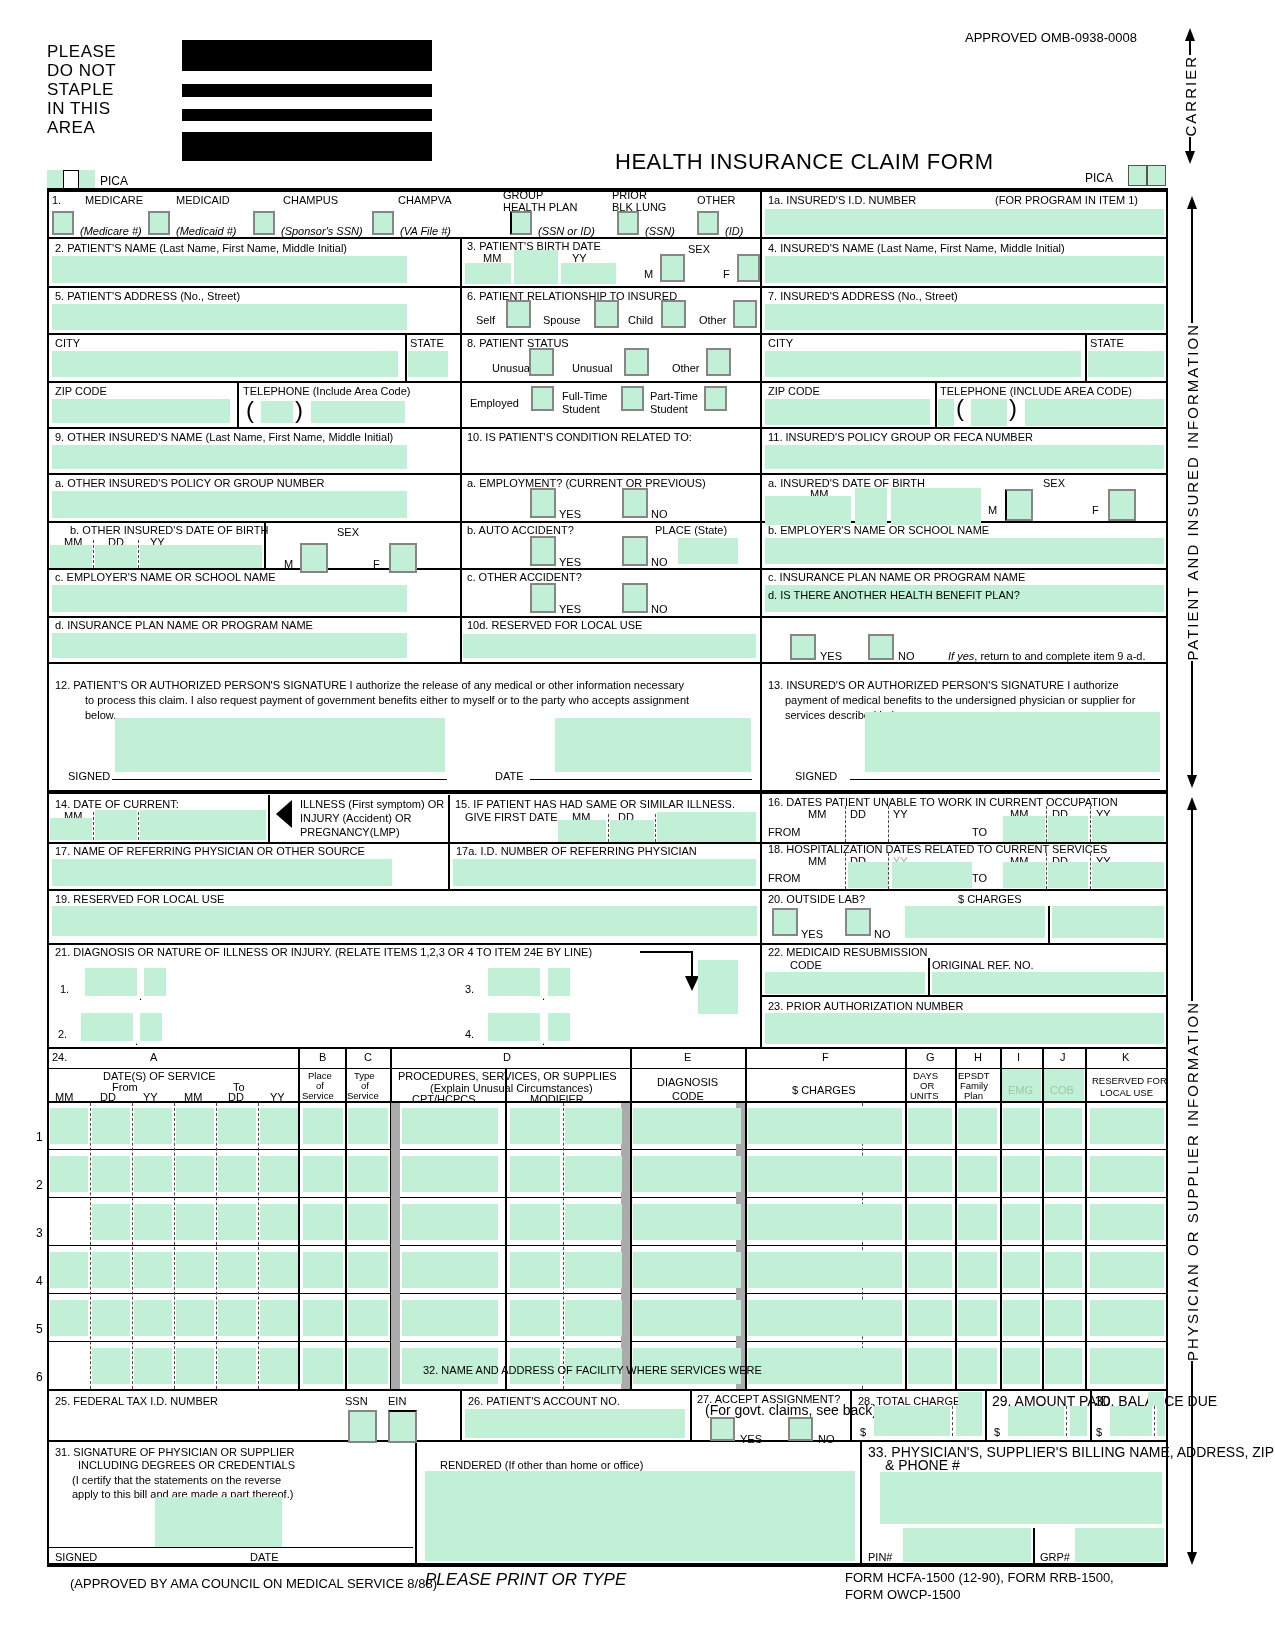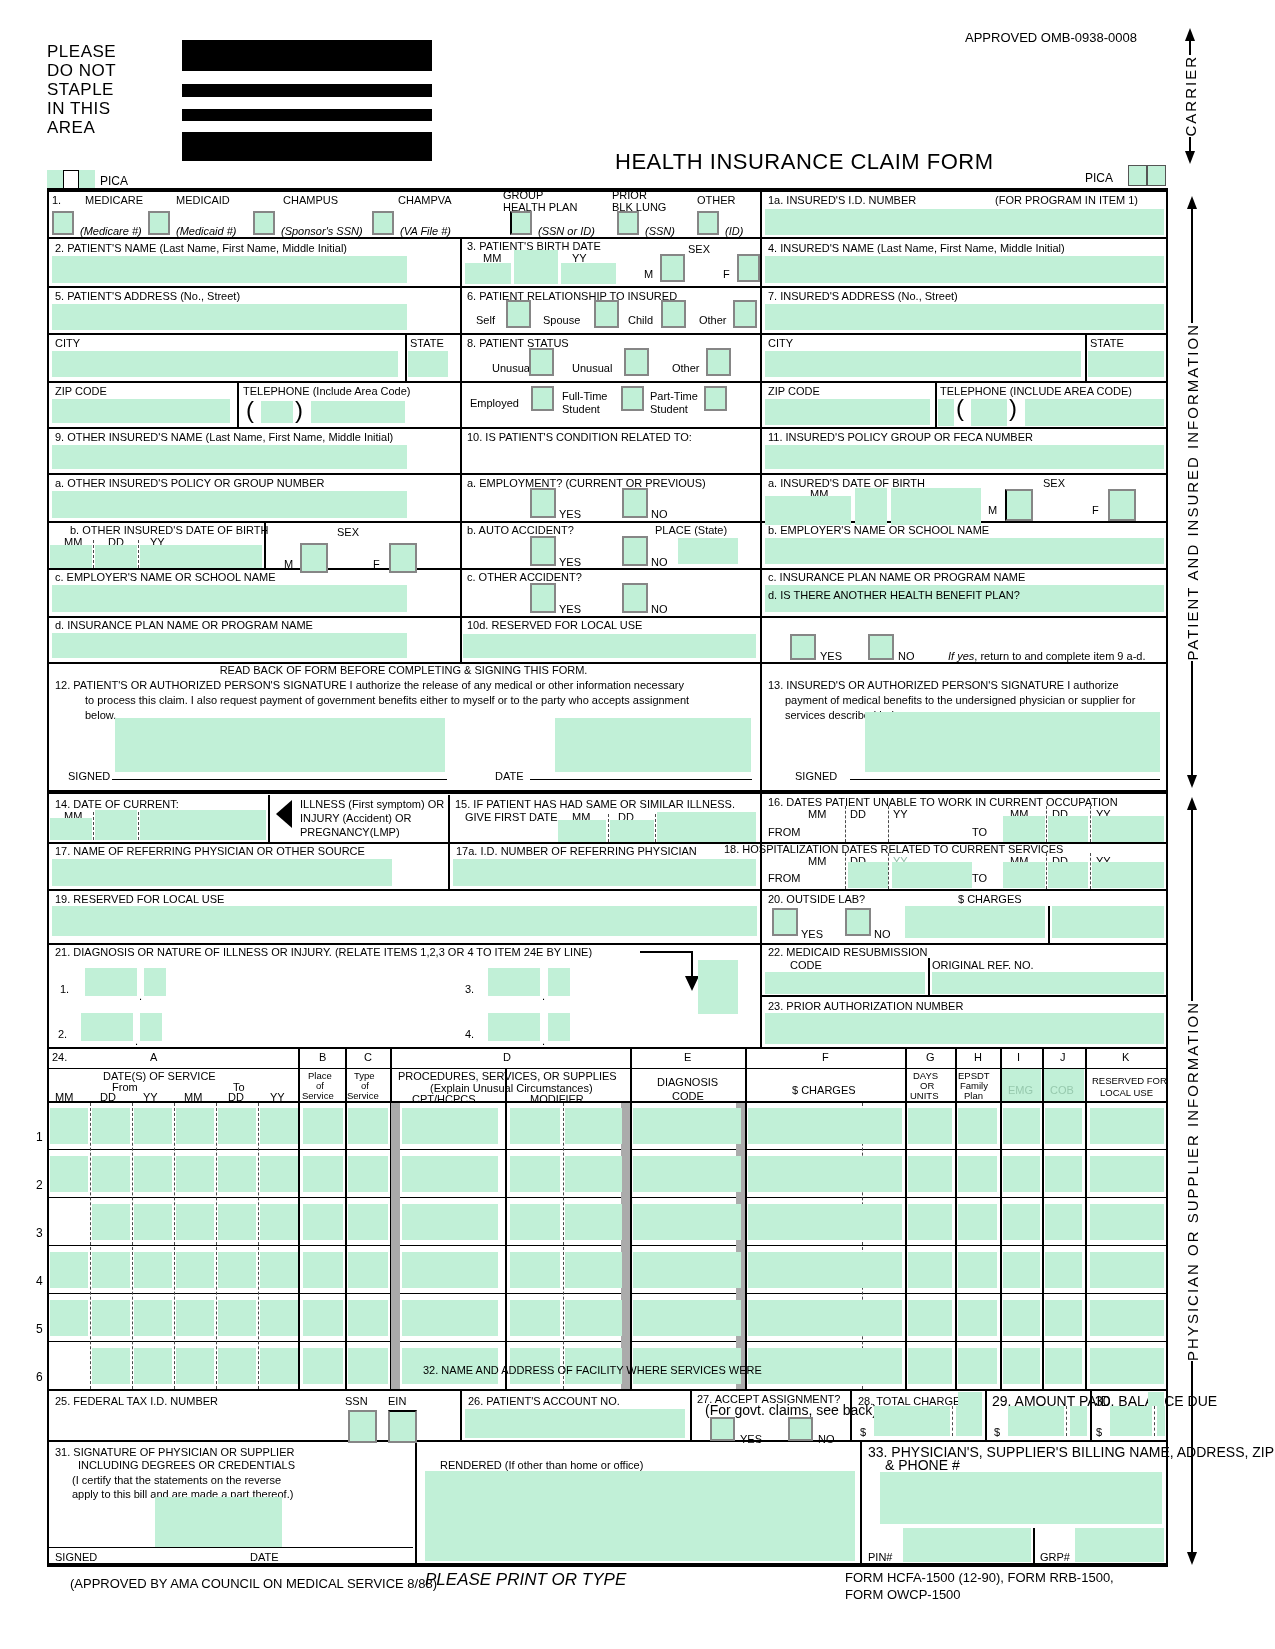--- a/index.html
+++ b/index.html
@@ -337,21 +337,20 @@
   <div class="l" style="left:467px;top:619px">10d. RESERVED FOR LOCAL USE</div>
   <div class="g" style="left:463px;top:634px;width:293px;height:24px"></div>
 
   <div class="l" style="left:768px;top:589px">d. IS THERE ANOTHER HEALTH BENEFIT PLAN?</div>
   <div class="cb" style="left:790px;top:634px;width:26px;height:26px"></div>
   <div class="l" style="left:820px;top:650px">YES</div>
   <div class="cb" style="left:868px;top:634px;width:26px;height:26px"></div>
   <div class="l" style="left:898px;top:650px">NO</div>
   <div class="l" style="left:948px;top:650px"><span class="it">If yes</span><span>, return to and complete item 9 a-d.</span></div>
 
-  <div class="l ctr" style="left:47px;top:664px;width:713px">READ BACK OF FORM BEFORE COMPLETING &amp; SIGNING THIS FORM.</div>
   <div class="l" style="left:55px;top:679px">12. PATIENT'S OR AUTHORIZED PERSON'S SIGNATURE  I authorize the release of any medical or other information necessary</div>
   <div class="l" style="left:85px;top:694px">to process this claim. I also request payment of government benefits either to myself or to the party who accepts assignment</div>
   <div class="l" style="left:85px;top:709px">below.</div>
   <div class="g" style="left:115px;top:718px;width:330px;height:54px"></div>
   <div class="l" style="left:68px;top:770px">SIGNED</div>
   <div class="ln" style="left:112px;top:779px;width:335px;height:1px"></div>
   <div class="l" style="left:495px;top:770px">DATE</div>
   <div class="g" style="left:555px;top:718px;width:196px;height:54px"></div>
   <div class="ln" style="left:530px;top:779px;width:222px;height:1px"></div>
 
@@ -402,21 +401,21 @@
   <div class="g" style="left:1048px;top:816px;width:40px;height:26px"></div>
   <div class="g" style="left:1092px;top:816px;width:72px;height:26px"></div>
   <div class="dsh" style="left:1046px;top:806px;height:36px"></div>
   <div class="dsh" style="left:1090px;top:806px;height:36px"></div>
 
   <div class="l" style="left:55px;top:845px">17. NAME OF REFERRING PHYSICIAN OR OTHER SOURCE</div>
   <div class="g" style="left:52px;top:859px;width:340px;height:27px"></div>
   <div class="l" style="left:456px;top:845px">17a. I.D. NUMBER OF REFERRING PHYSICIAN</div>
   <div class="g" style="left:453px;top:859px;width:303px;height:27px"></div>
 
-  <div class="l" style="left:724px;top:843px">18. HOSPITALIZATION DATES RELATED TO CURRENT SERVICES</div>
+  <div class="l" style="left:768px;top:843px">18. HOSPITALIZATION DATES RELATED TO CURRENT SERVICES</div>
   <div class="l" style="left:808px;top:855px">MM</div>
   <div class="l" style="left:850px;top:855px">DD</div>
   <div class="l fade" style="left:893px;top:855px">YY</div>
   <div class="l" style="left:768px;top:872px">FROM</div>
   <div class="g" style="left:848px;top:862px;width:40px;height:26px"></div>
   <div class="g" style="left:892px;top:862px;width:80px;height:26px"></div>
   <div class="dsh" style="left:845px;top:853px;height:36px"></div>
   <div class="dsh" style="left:888px;top:853px;height:36px"></div>
   <div class="l" style="left:1010px;top:855px">MM</div>
   <div class="l" style="left:1052px;top:855px">DD</div>

